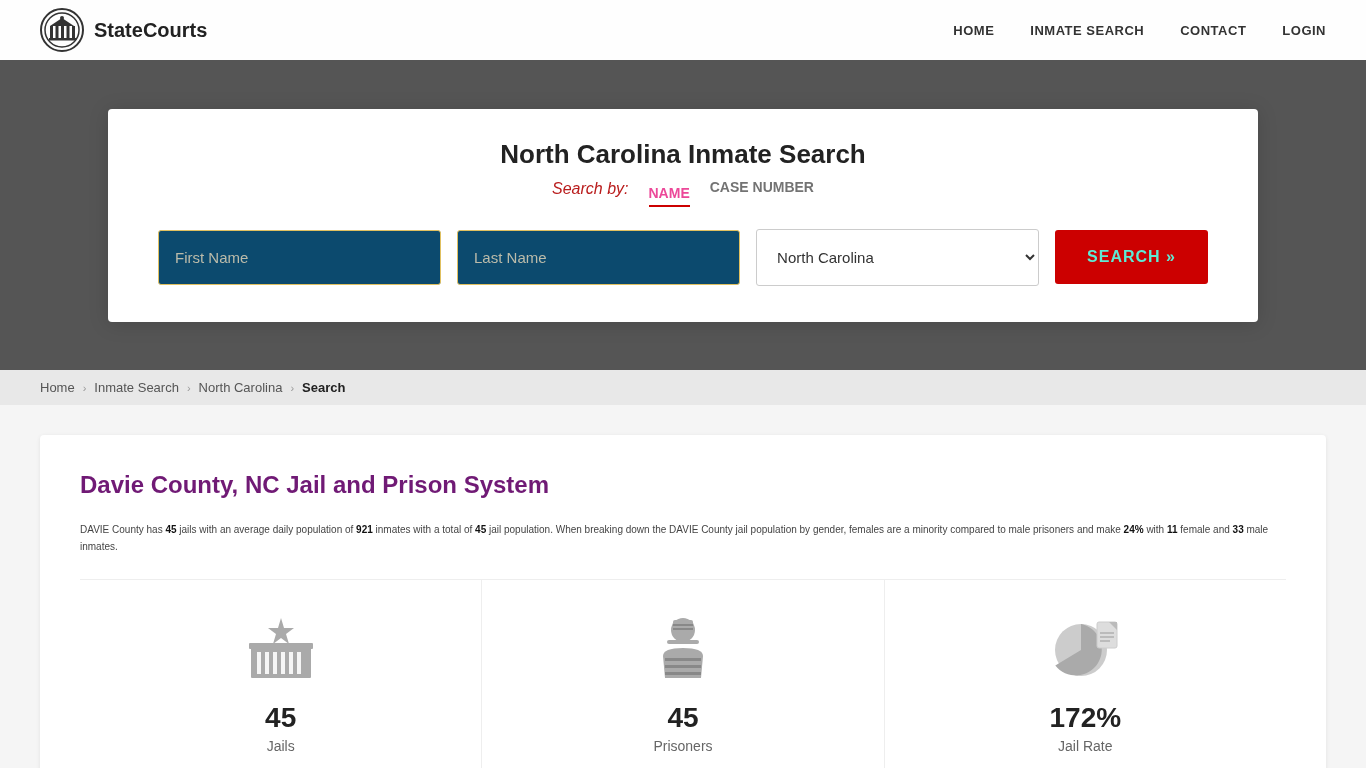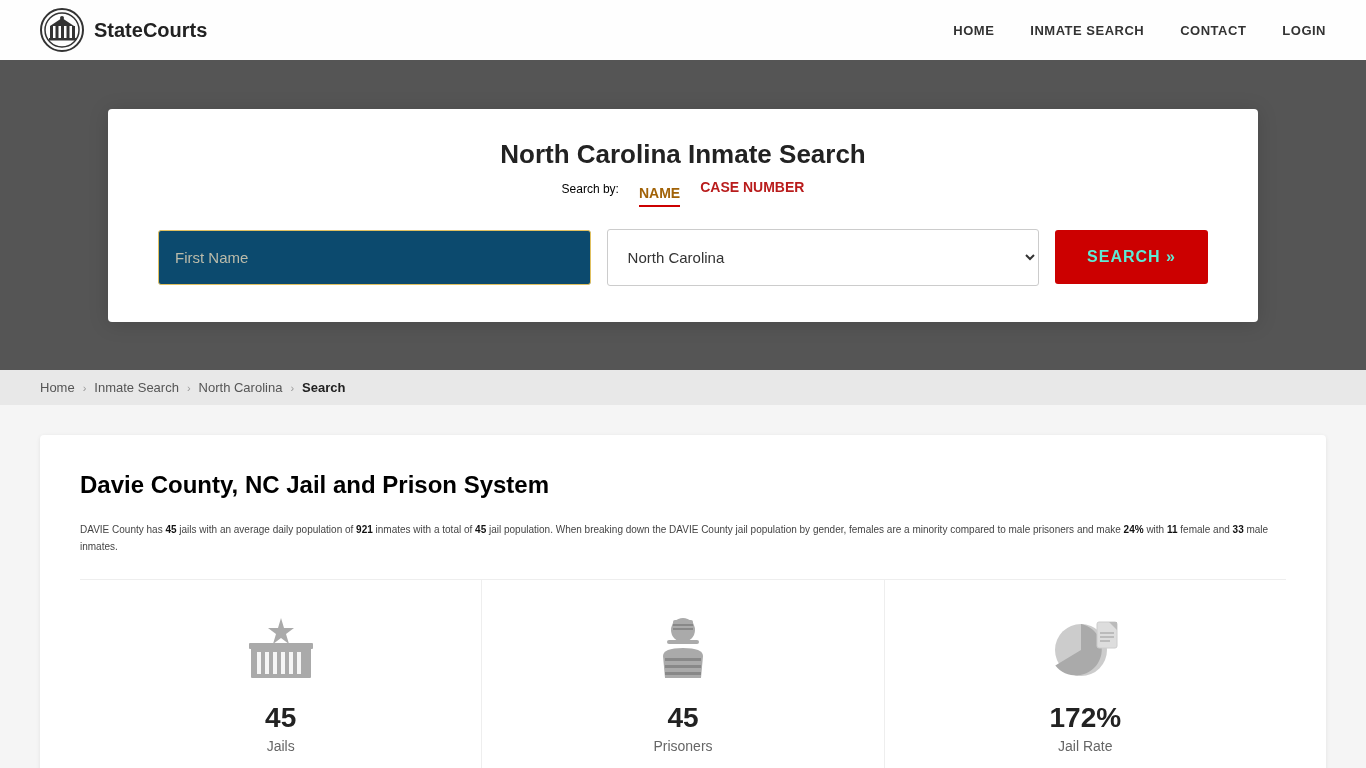--- a/index.html
+++ b/index.html
@@ -88,33 +88,34 @@
       margin-bottom: 2px;
     }
     .search-by-row {
       display: flex;
       align-items: center;
       justify-content: center;
       gap: 20px;
       margin-bottom: 22px;
     }
     .search-by-label {
-      font-size: 12px;
-      color: #000000;
+      font-size: 16px;
+      color: #b91c1c;
+      font-style: italic;
     }
     .search-tab {
       font-size: 14px;
       font-weight: 700;
       cursor: pointer;
       padding-bottom: 4px;
-      color: #b91c1c;
+      color: #737373;
       text-decoration: none;
     }
     .search-tab.active {
-      color: #a16207;
+      color: #ec4899;
       border-bottom: 2px solid #cc0000;
       margin-top: 13px;
     }
     .search-inputs-row {
       display: flex;
       align-items: center;
       gap: 16px;
     }
     .search-inputs-row input {
       flex: 1;
@@ -184,21 +185,21 @@
     }
     .content-card {
       background: white;
       border-radius: 4px;
       padding: 36px 40px 40px;
       box-shadow: 0 1px 4px rgba(0,0,0,0.08);
     }
     .section-title {
       font-size: 24px;
       font-weight: 900;
-      color: #000000;
+      color: #701a75;
       margin-bottom: 22px;
     }
     .description-text {
       font-size: 10px;
       line-height: 1.7;
       color: #444;
       margin-bottom: 24px;
     }
     .description-text strong {
       font-weight: bold;
@@ -276,20 +277,21 @@
 
   <div class="search-card">
     <h1 class="search-card-title">North Carolina Inmate Search</h1>
     <div class="search-by-row">
       <span class="search-by-label">Search by:</span>
       <a class="search-tab active" href="#">NAME</a>
       <a class="search-tab" href="#">CASE NUMBER</a>
     </div>
     <div class="search-inputs-row">
       <input type="text" placeholder="First Name" style="">
+      <input type="text" placeholder="Last Name" style="">
       <select class="state-select">
         <option>North Carolina</option>
         <option>Alabama</option>
         <option>Alaska</option>
         <option>Arizona</option>
         <option>California</option>
       </select>
       <button class="search-btn">SEARCH »</button>
     </div>
   </div>

